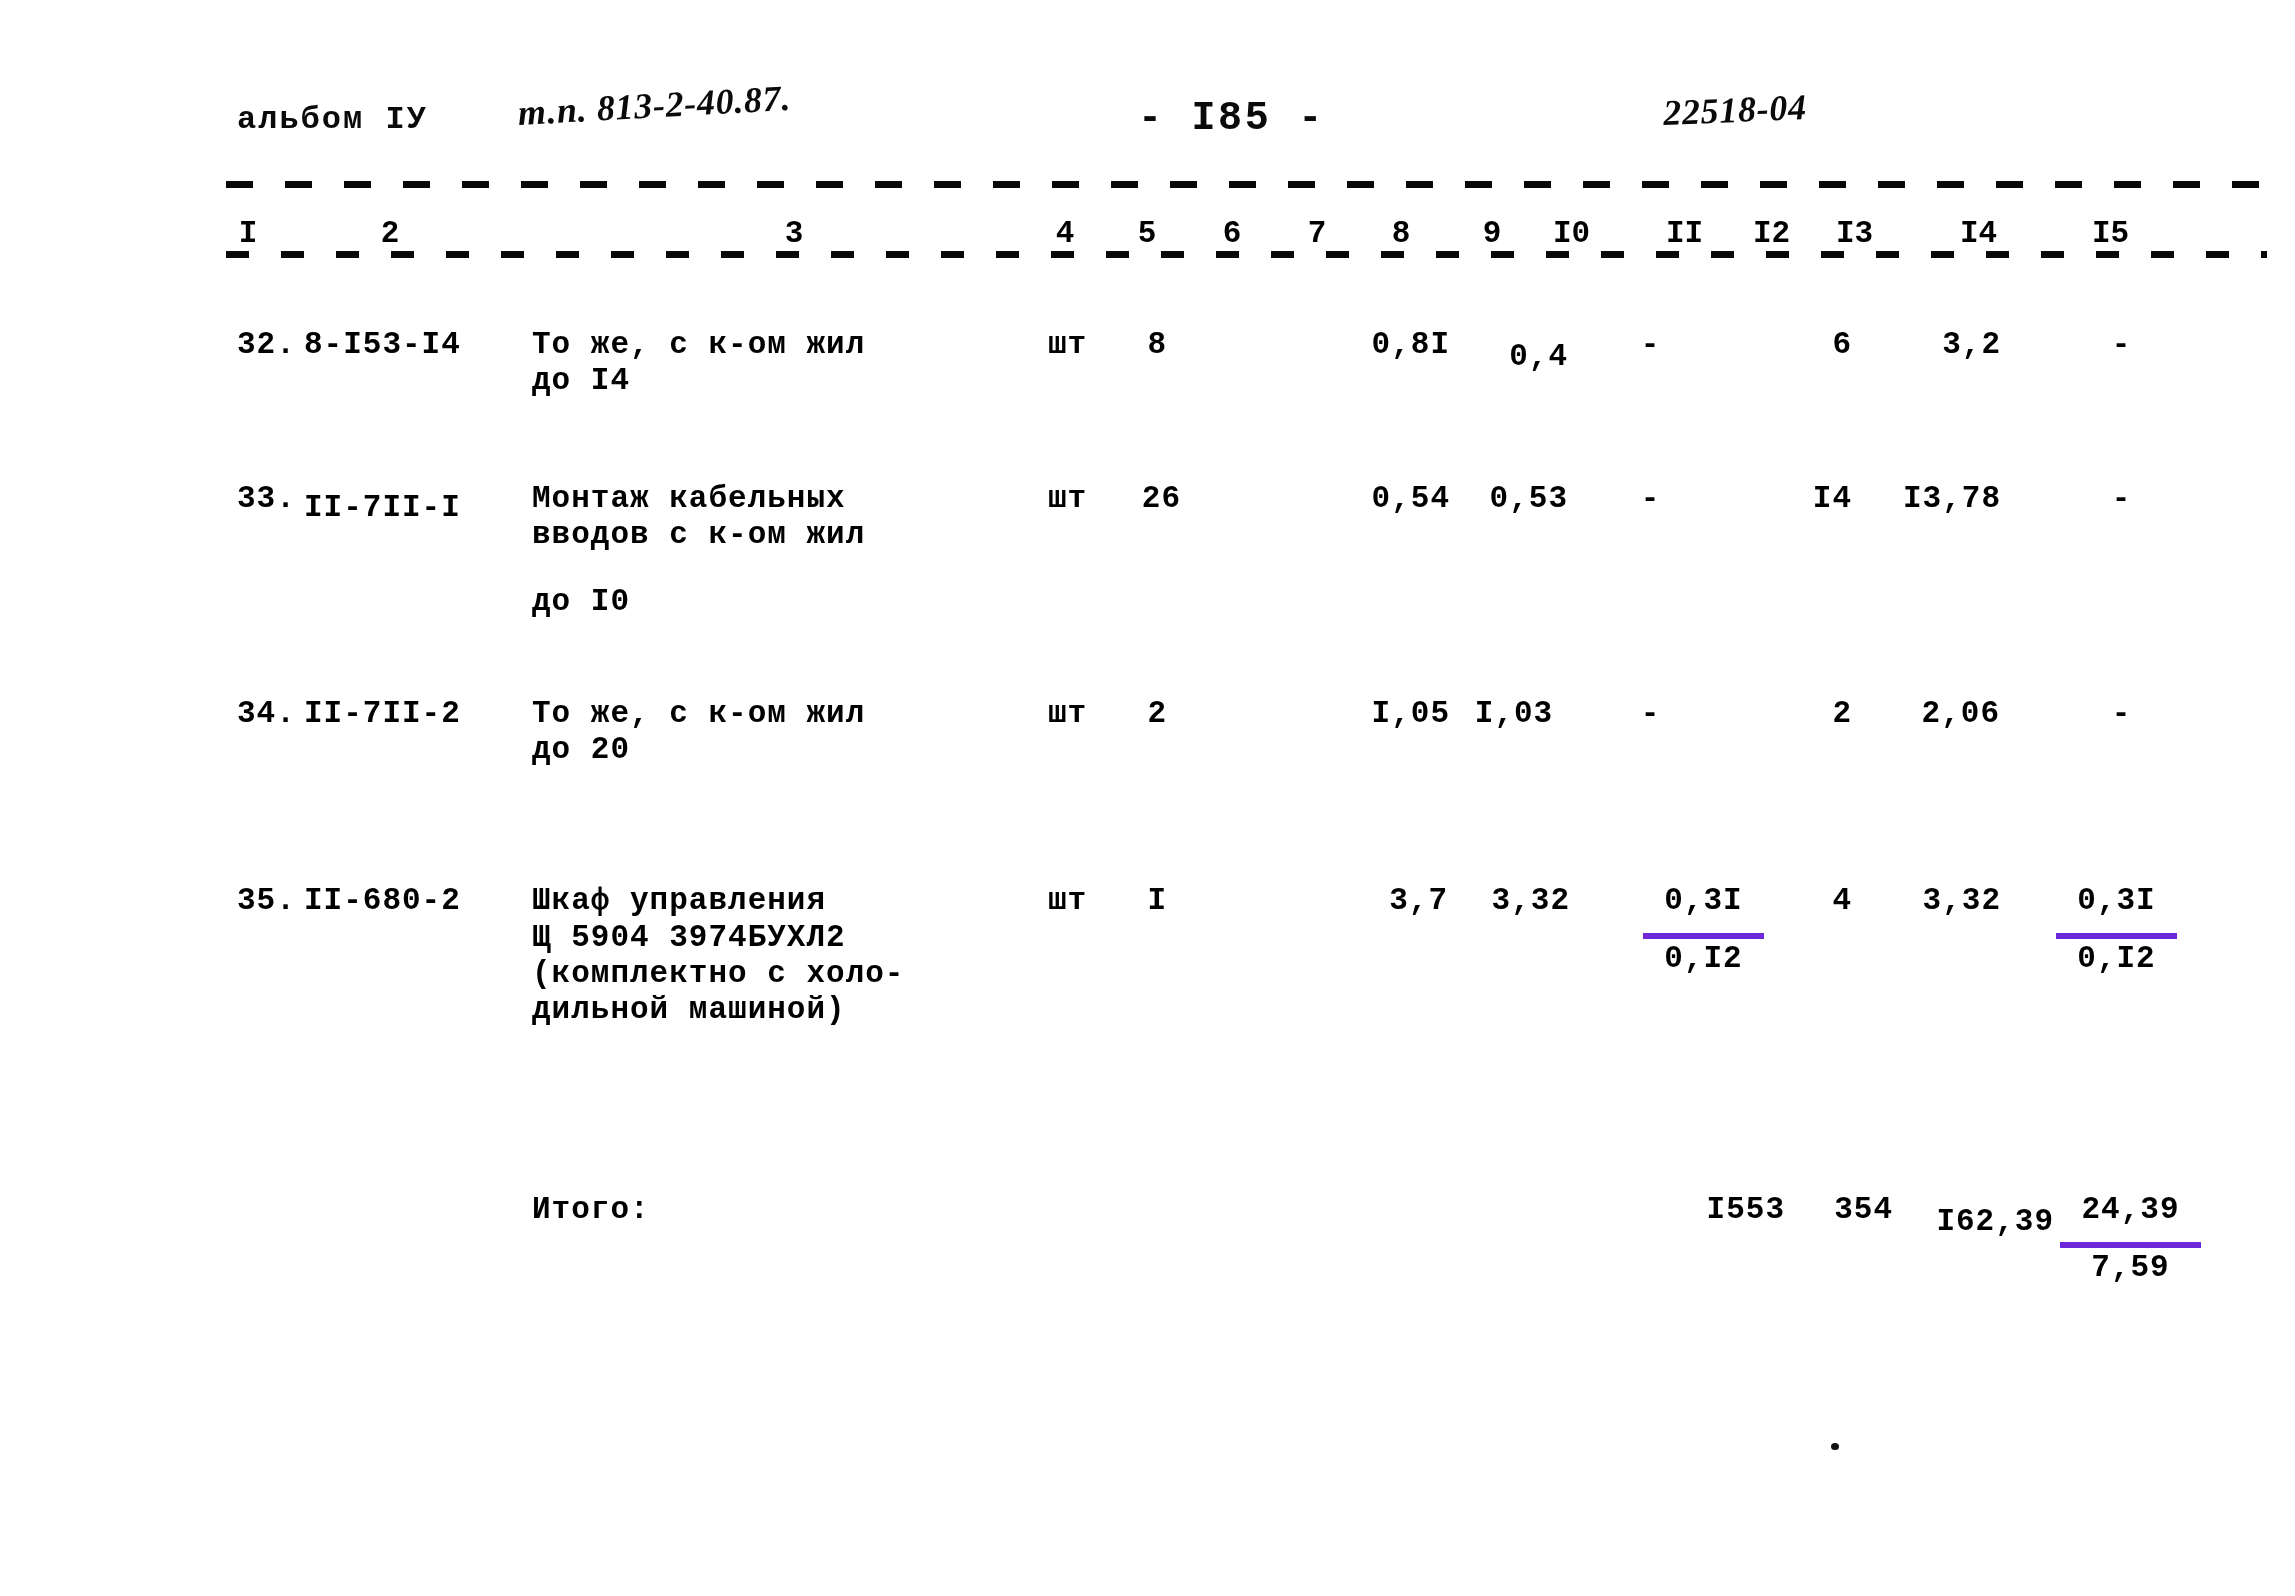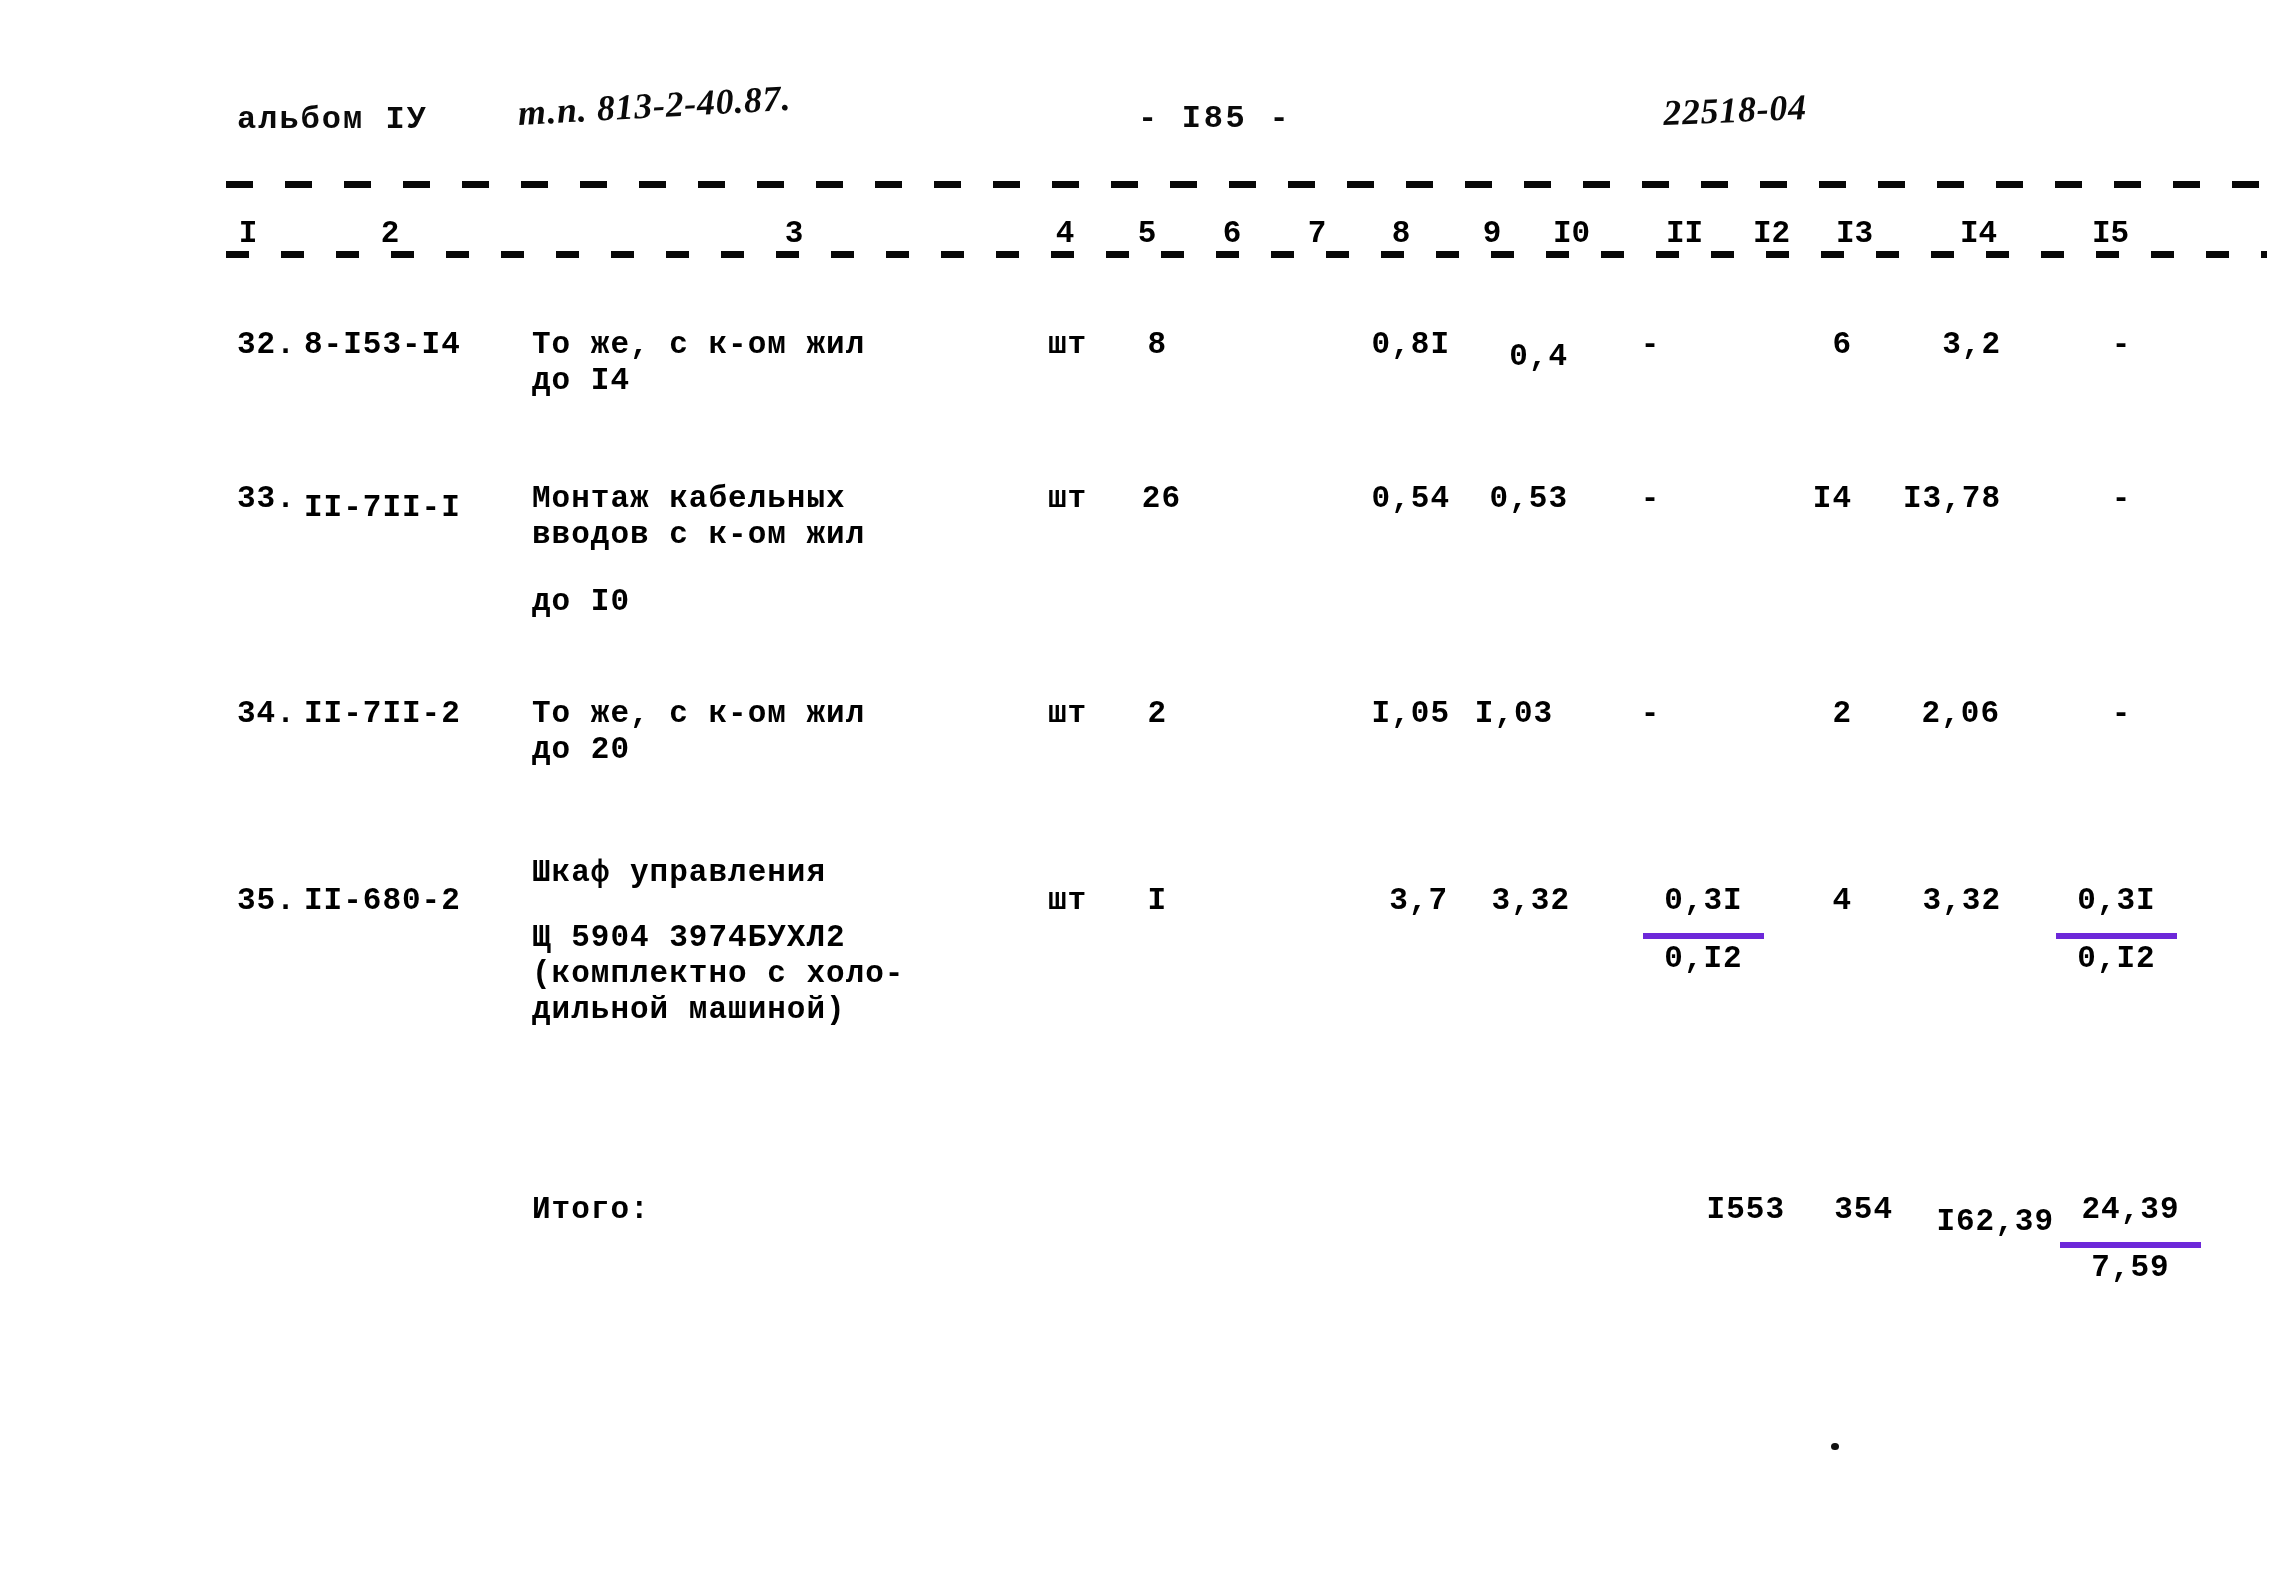--- a/index.html
+++ b/index.html
@@ -48,21 +48,21 @@
     font-style: italic;
     font-size: 36px;
     font-weight: 700;
     transform: rotate(-3.2deg);
     transform-origin: left bottom;
     letter-spacing: 0.7px;
   }
   .hdr-page {
     left: 1138px;
     top: 100px;
-    font-size: 32px;
+    font-size: 40px;
     letter-spacing: 2.7px;
   }
   .hdr-code {
     left: 1664px;
     top: 94px;
     font-family: "Liberation Serif", "DejaVu Serif", serif;
     font-style: italic;
     font-size: 36px;
     font-weight: 700;
     transform: rotate(-2.4deg);
@@ -217,21 +217,21 @@
   <div class="cell num" style="left:1093px;top:695px;width:74px;">2</div>
   <div class="cell num" style="left:1342px;top:695px;width:108px;">I,05</div>
   <div class="cell num" style="left:1460px;top:695px;width:108px;text-align:center;">I,03</div>
   <div class="cell ctr" style="left:1610px;top:695px;width:81px;">-</div>
   <div class="cell num" style="left:1771px;top:695px;width:81px;">2</div>
   <div class="cell num" style="left:1879px;top:695px;width:121px;">2,06</div>
   <div class="cell ctr" style="left:2081px;top:695px;width:81px;">-</div>
 
   <div class="cell" style="left:237px;top:882px;">35.</div>
   <div class="cell" style="left:304px;top:882px;">II-680-2</div>
-  <div class="cell" style="left:532px;top:854px;text-align:center;">Шкаф управления</div>
+  <div class="cell" style="left:532px;top:882px;text-align:center;">Шкаф управления</div>
   <div class="cell" style="left:532px;top:919px;">Щ 5904 3974БУХЛ2</div>
   <div class="cell" style="left:532px;top:955px;">(комплектно с холо-</div>
   <div class="cell" style="left:532px;top:991px;">дильной машиной)</div>
   <div class="cell" style="left:1048px;top:882px;">шт</div>
   <div class="cell num" style="left:1093px;top:882px;width:74px;">I</div>
   <div class="cell num" style="left:1354px;top:882px;width:94px;">3,7</div>
   <div class="cell num" style="left:1455px;top:882px;width:115px;">3,32</div>
   <div class="frac" style="left:1643px;top:882px;width:121px;">
     <span class="num-top">0,3I</span>
     <span class="num-bot">0,I2</span>

